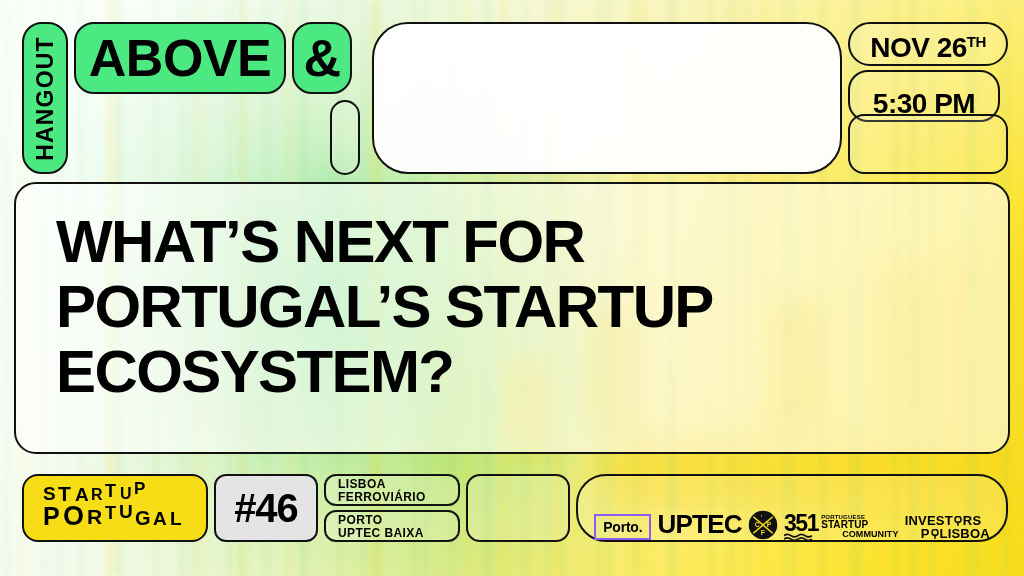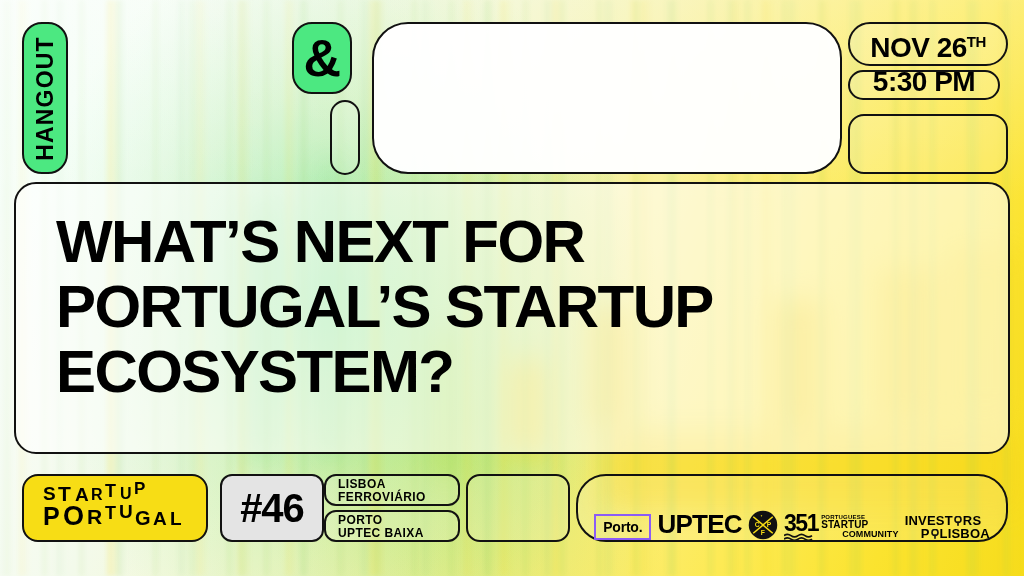--- a/index.html
+++ b/index.html
@@ -128,21 +128,21 @@
     border-radius: 36px;
     background: rgba(255,255,255,0.97);
   }
 
   
   #date-pill {
     left: 848px; top: 22px; width: 160px; height: 44px;
     border-radius: 22px;
   }
   #time-pill {
-    left: 848px; top: 70px; width: 152px; height: 30px;
+    left: 848px; top: 70px; width: 152px; height: 52px;
     border-radius: 20px;
   }
   #spare-pill {
     left: 848px; top: 114px; width: 160px; height: 60px;
     border-radius: 16px;
   }
   .date-text {
     font-weight: 800; font-size: 28px; color: #000; letter-spacing: -0.5px;
   }
   .date-text sup { font-size: 15px; vertical-align: super; font-weight: 800; }
@@ -174,21 +174,20 @@
   }
   .sp-lock {
     position: relative; width: 152px; height: 52px; color: #000; font-weight: 800;
   }
   .sp-lock span { position: absolute; line-height: 1; }
 
   #issue-pill {
     left: 214px; top: 474px; width: 104px; height: 68px;
     border-radius: 12px;
     background: #E4E4E4;
-    margin-left: 6px;
   }
   #issue-pill .num { font-weight: 800; font-size: 40px; color: #000; letter-spacing: -1px; }
 
   #loc-a {
     left: 324px; top: 474px; width: 136px; height: 32px;
     border-radius: 12px; justify-content: flex-start;
   }
   #loc-b {
     left: 324px; top: 510px; width: 136px; height: 32px;
     border-radius: 12px; justify-content: flex-start;
@@ -257,20 +256,23 @@
     <div class="blob" style="left:700px; top:60px;  width:90px; height:120px; background:rgba(250,232,120,0.45);"></div>
   </div>
 
   <div class="bg-layer bg-streaks"></div>
   <div class="bg-layer bg-vignette"></div>
 
   <div class="pill green" id="hangout-pill">
     <span class="v-text">HANGOUT</span>
   </div>
 
+  <div class="pill green" id="above-pill">
+    <span class="big">ABOVE</span>
+  </div>
 
   <div class="pill green" id="amp-pill">
     <span class="big">&amp;</span>
   </div>
 
 
   <div class="pill glass" id="small-glass-pill"></div>
 
   <div class="pill" id="hero-card"></div>
 

